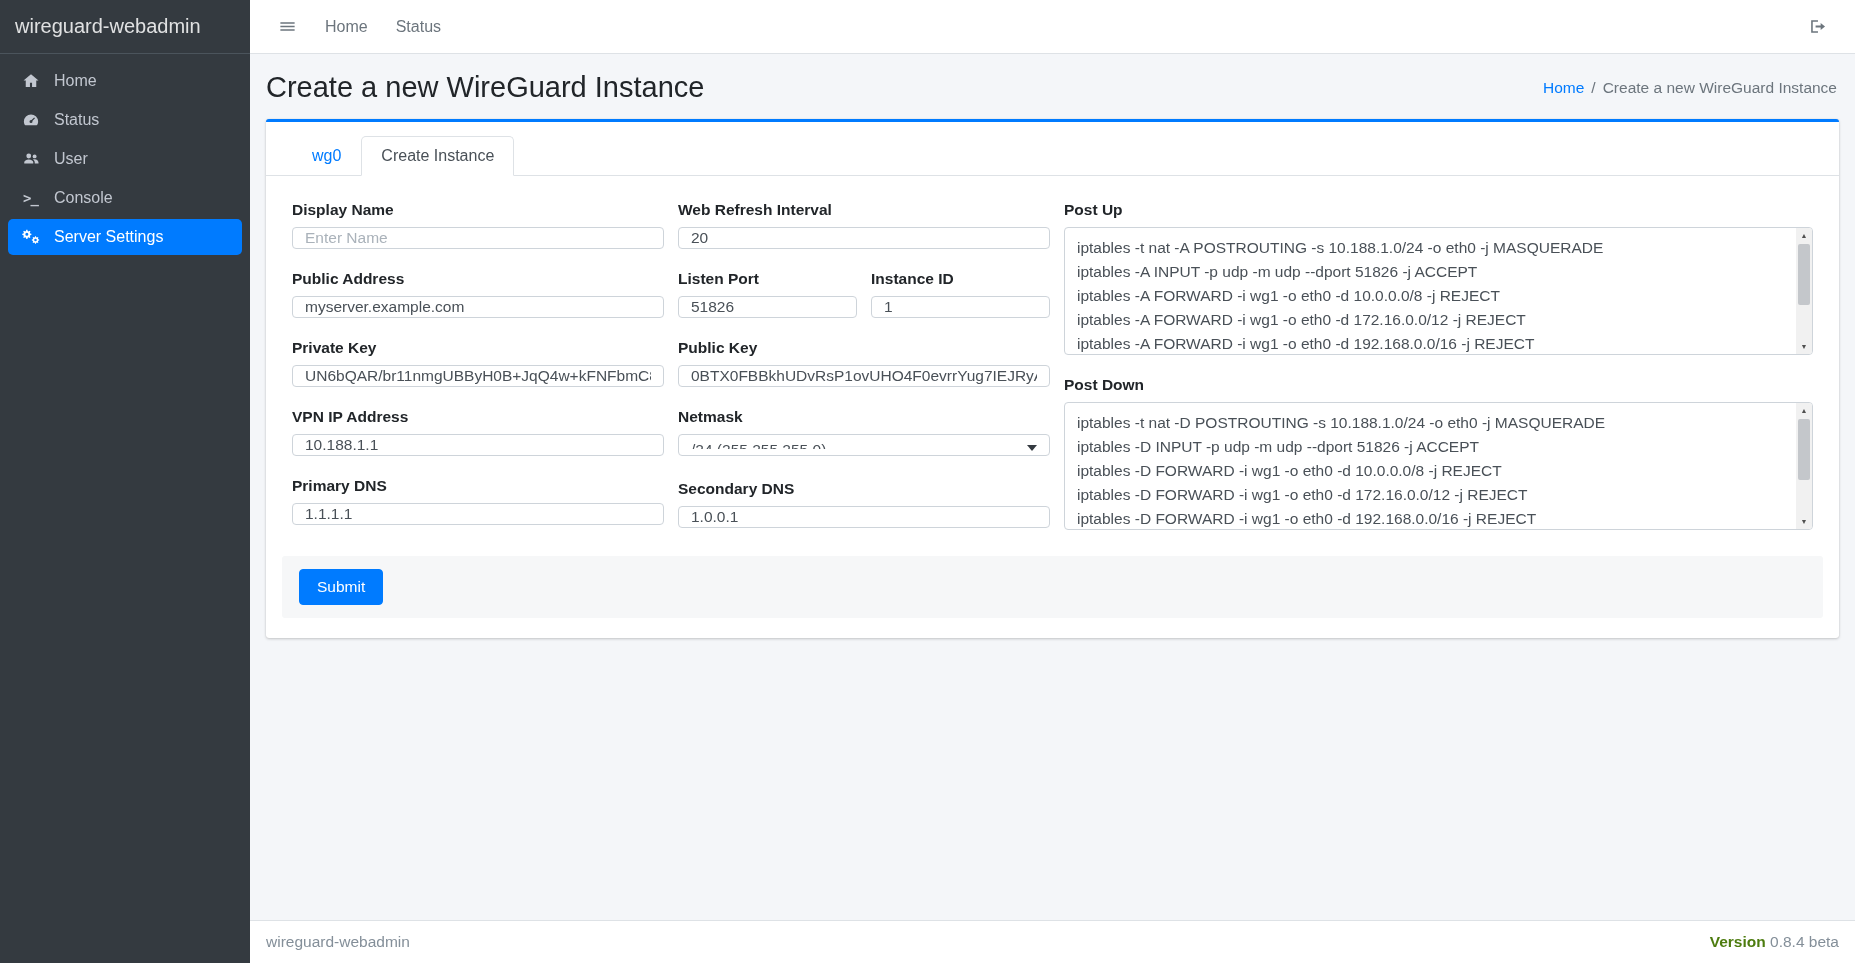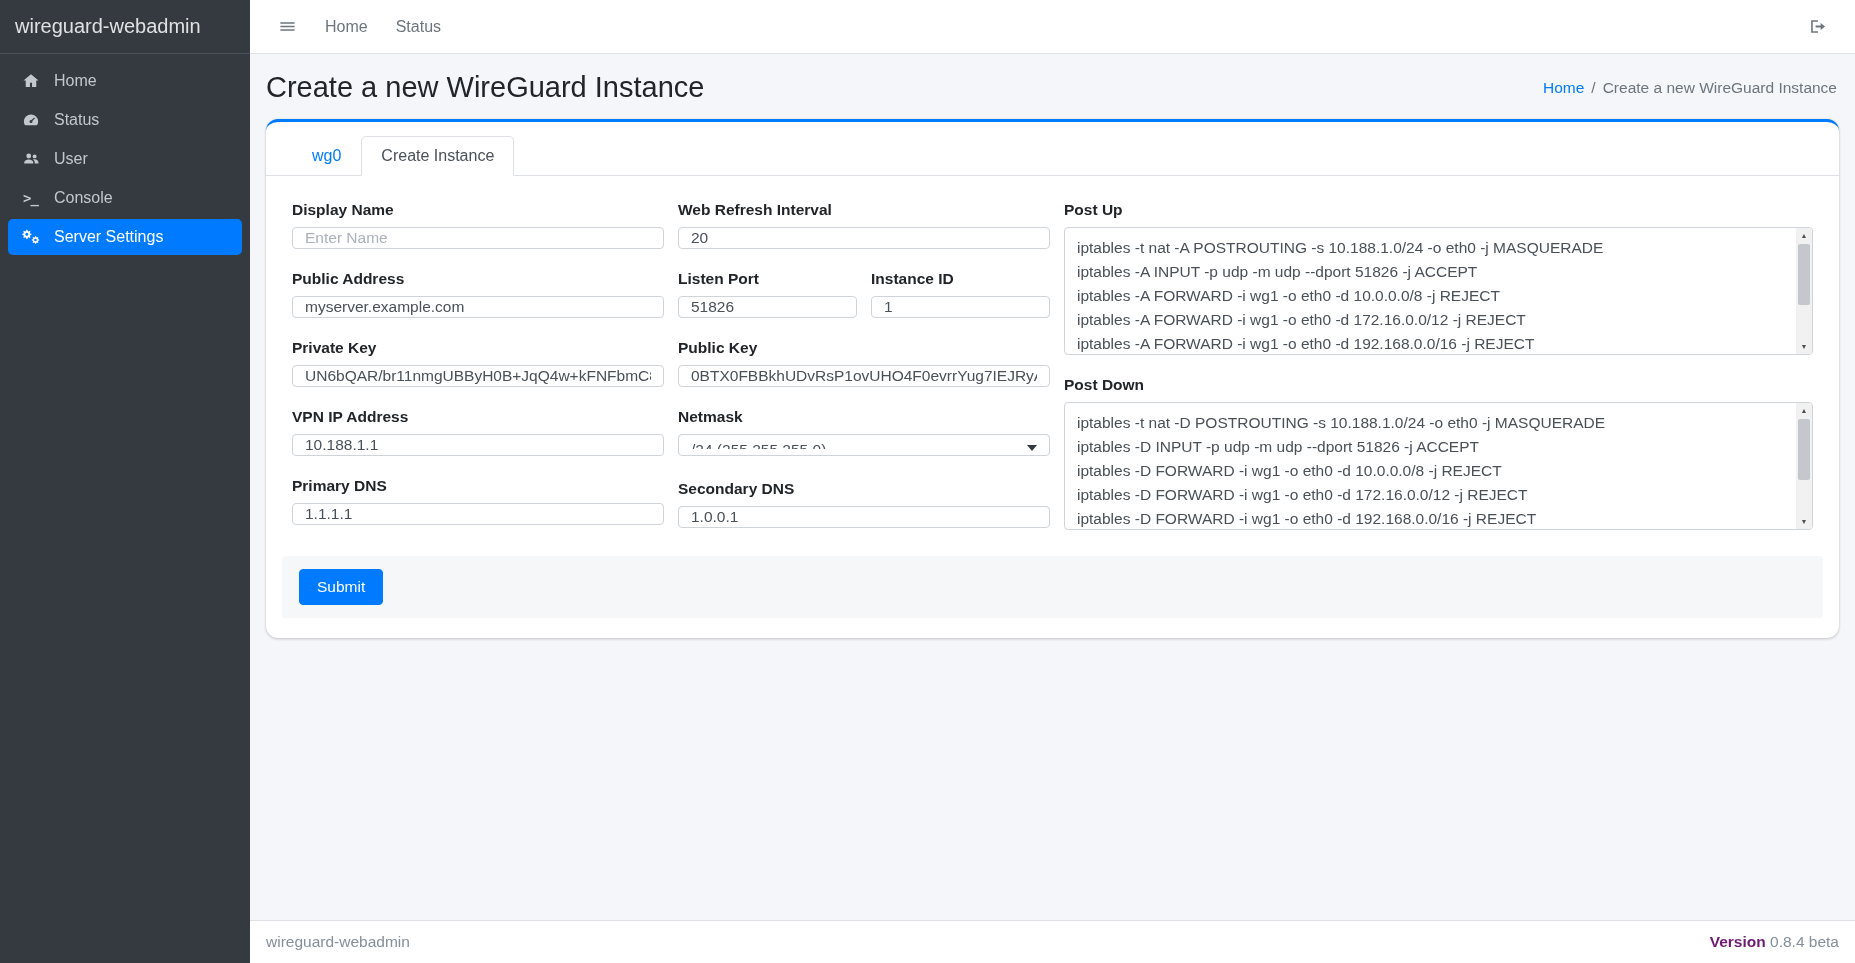--- a/index.html
+++ b/index.html
@@ -52,21 +52,21 @@
     display:flex; justify-content:space-between; align-items:center;
     padding:17px 18px 13px 16px;
   }
   .page-title { margin:0; font-size:29px; font-weight:500; color:#212529; }
   .breadcrumb { font-size:15.5px; color:#6c757d; display:flex; gap:7px; align-items:center; }
   .breadcrumb a { color:#007bff; text-decoration:none; cursor:pointer; }
   .breadcrumb .current { color:#6c757d; }
 
   
   .card {
-    margin:2px 16px 0 16px; background:#fff; border-radius:12px;
+    margin:2px 16px 0 16px; background:#fff; border-radius:3px;
     border-top:3px solid #007bff;
     box-shadow:0 0 1px rgba(0,0,0,.125), 0 1px 3px rgba(0,0,0,.2);
   }
   .card-tabs {
     display:flex; padding:14px 26px 0 26px; border-bottom:1px solid #dee2e6;
   }
   .tab {
     padding:10px 19px; font-size:16px; color:#007bff; text-decoration:none;
     border:1px solid transparent; border-radius:5px 5px 0 0; margin-bottom:-1px; cursor:pointer;
   }
@@ -118,21 +118,21 @@
     background:#007bff; color:#ffffff; border:1px solid #007bff; border-radius:4px;
     padding:8px 17px; font-size:15.5px; cursor:pointer; font-family:"Liberation Sans", sans-serif;
   }
 
   
   .footer {
     flex:0 0 auto; background:#fff; border-top:1px solid #dee2e6;
     display:flex; justify-content:space-between; align-items:center;
     padding:12px 16px; font-size:15.5px; color:#848f99;
   }
-  .footer .version b { color:#701a75;margin-top:14px; }
+  .footer .version b { color:#4d7c0f;margin-top:14px; }
 </style>
 </head>
 <body>
 
 <div class="wrapper">
 
   <aside class="sidebar">
     <div class="brand">
       <span>wireguard-webadmin</span>
     </div>

